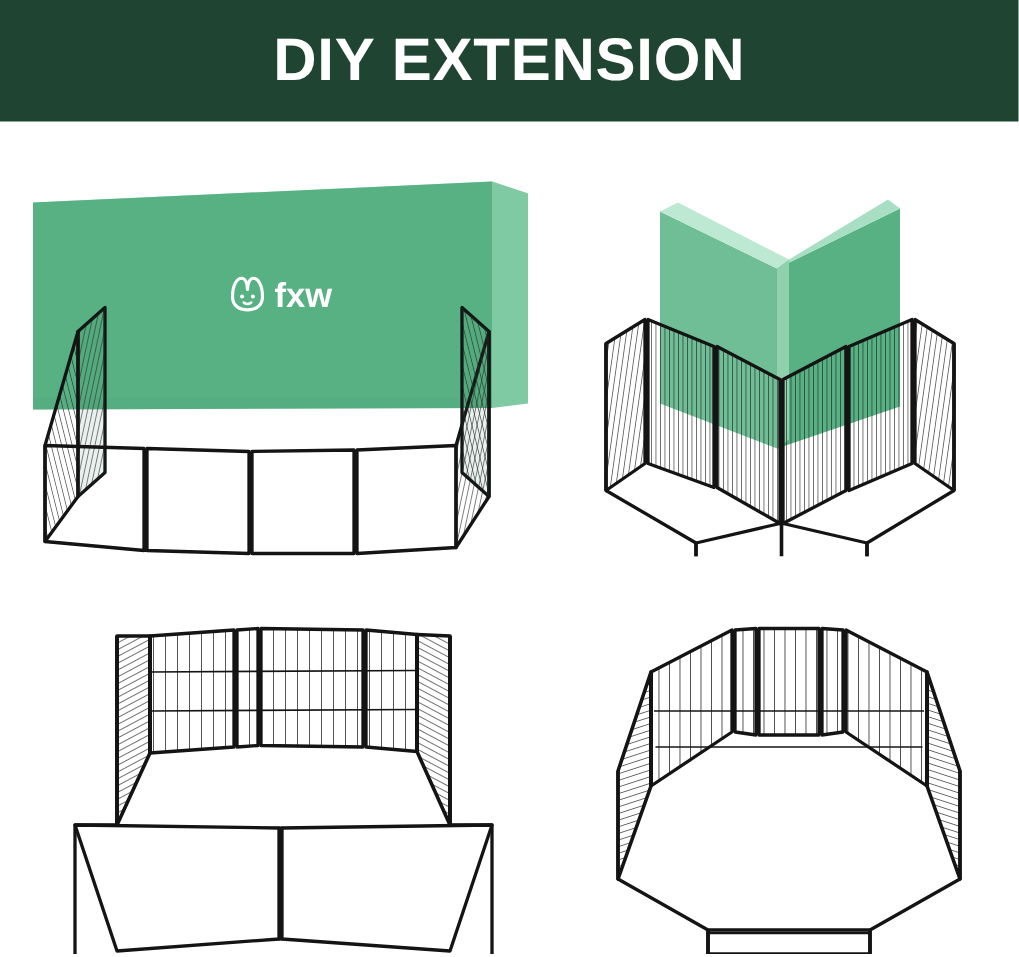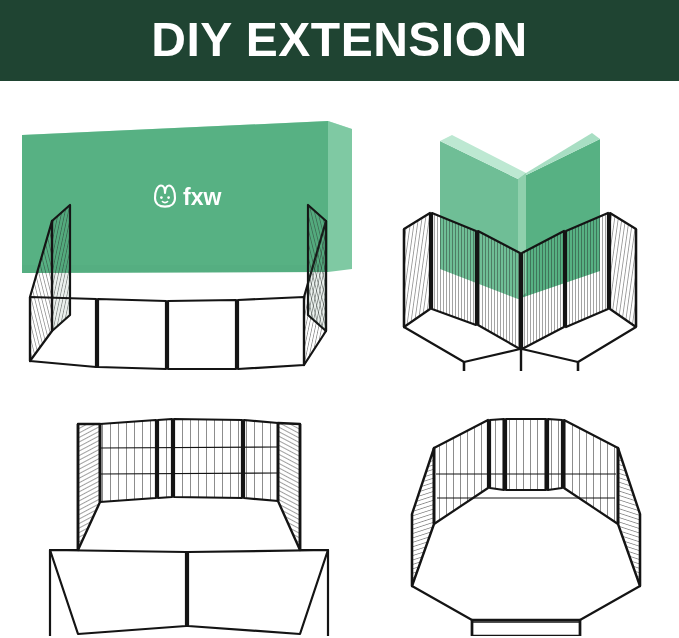--- a/index.html
+++ b/index.html
@@ -30,21 +30,21 @@
     height: 81px;
     background: #1F4432;
     display: flex;
     align-items: center;
     justify-content: center;
   }
   #header-title {
     color: #ffffff;
     font-family: "Liberation Sans", sans-serif;
     font-weight: bold;
-    font-size: 48px;
+    font-size: 40px;
     letter-spacing: 0.5px;
     line-height: 1;
     white-space: nowrap;
     text-align: center;
     margin-top: -2px;
   }
 
   
   #gallery {
     position: absolute;

